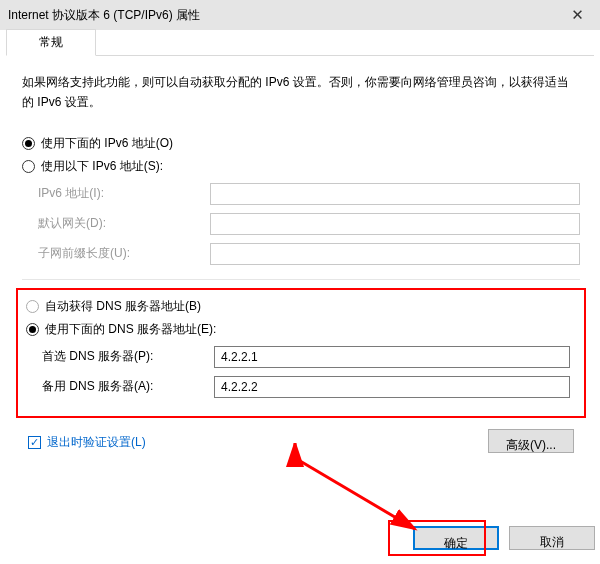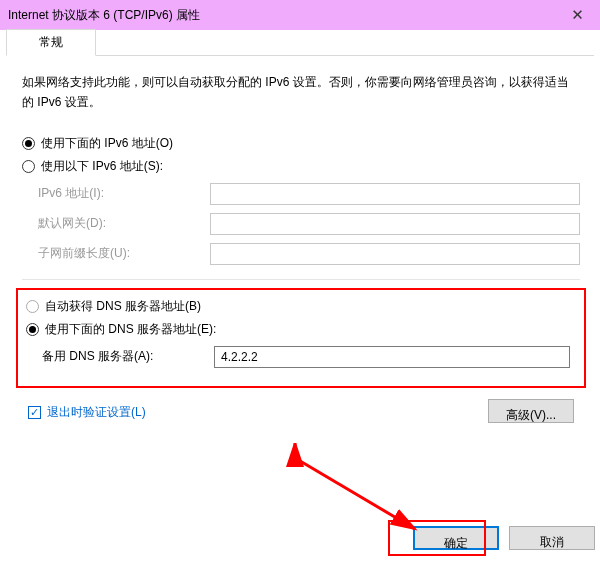--- a/index.html
+++ b/index.html
@@ -12,21 +12,21 @@
     color: #000;
     background: #fff;
     position: relative;
     overflow: hidden;
   }
   .titlebar {
     height: 30px;
     display: flex;
     align-items: center;
     padding: 0 0 0 8px;
-    background: #f0abfc;
+    background: #e5e5e5;
     position: relative;
   }
   .titlebar .title { flex: 1; font-size: 12px; color: #000; }
   .titlebar .close {
     width: 45px; height: 30px; display: flex; align-items: center; justify-content: center;
     font-size: 15px; color: #333; cursor: pointer;
   }
   .tabs-row {
     margin: 2px 6px 0 6px;
     border-bottom: 1px solid #d9d9d9;
@@ -166,20 +166,24 @@
     <div class="dns-outline box"></div>
     <div class="radio-row">
       <span class="radio disabled"></span>
       <span>自动获得 DNS 服务器地址(B)</span>
     </div>
     <div class="radio-row">
       <span class="radio checked"></span>
       <span>使用下面的 DNS 服务器地址(E):</span>
     </div>
     <div class="indented">
+      <div class="field-row">
+        <span class="lbl">首选 DNS 服务器(P):</span>
+        <input type="text" value="4.2.2.1" style="">
+      </div>
       <div class="field-row">
         <span class="lbl">备用 DNS 服务器(A):</span>
         <input type="text" value="4.2.2.2" style="">
       </div>
     </div>
   </div>
 
   <div class="checkbox-row">
     <span class="checkbox">✓</span>
     <span class="chk-label">退出时验证设置(L)</span>

